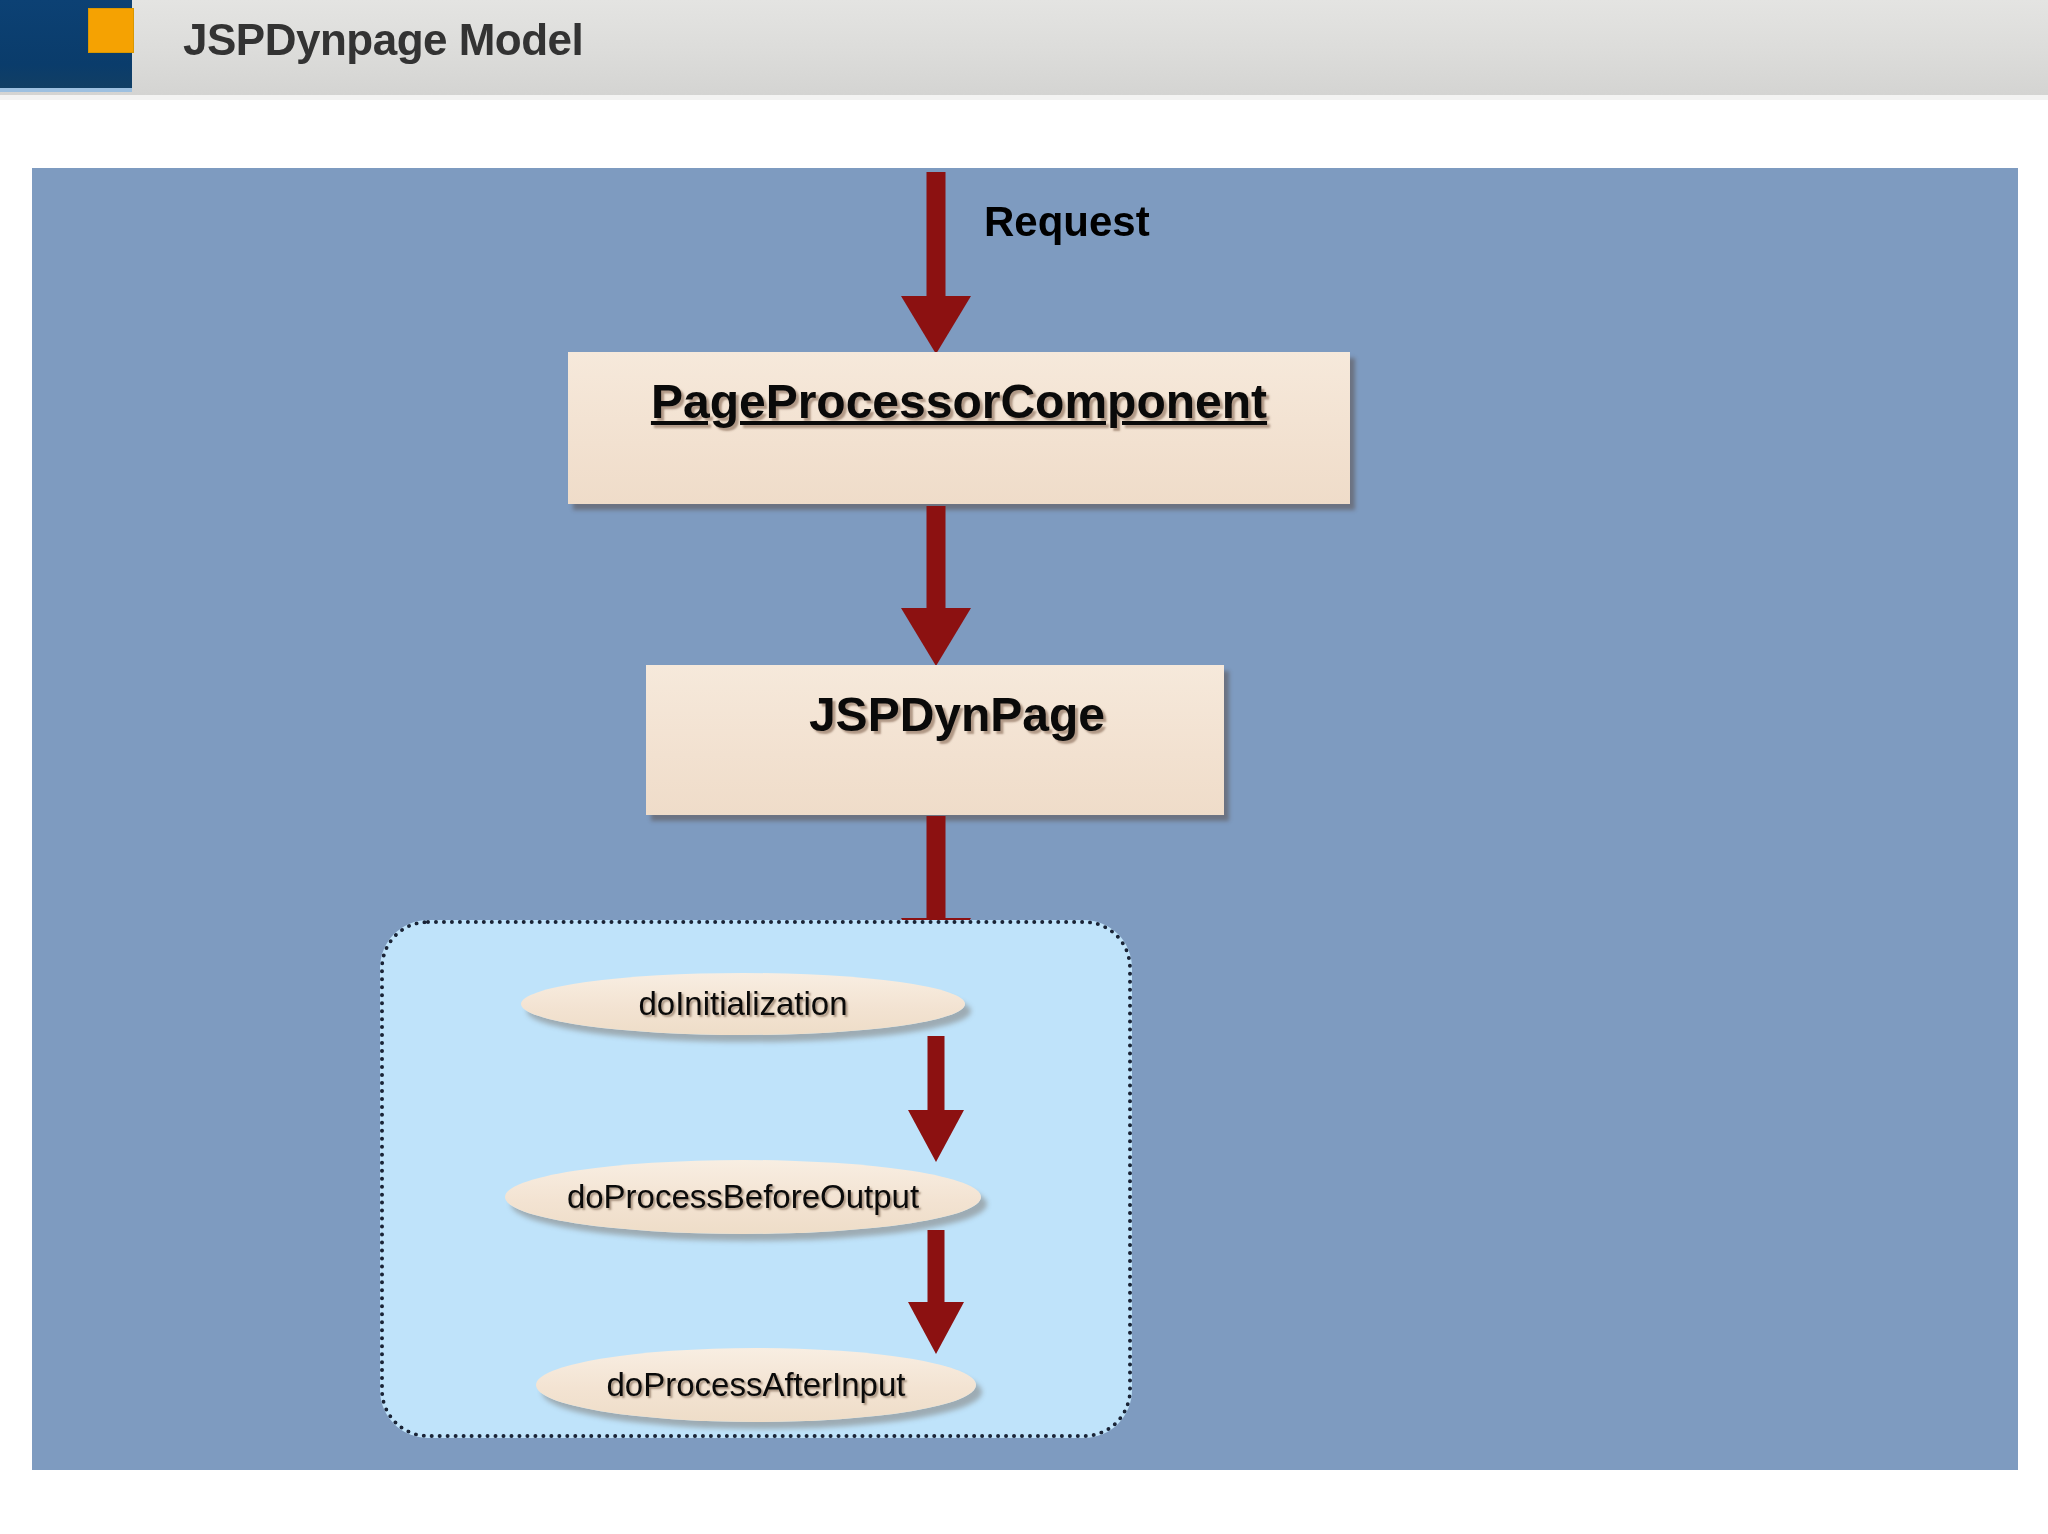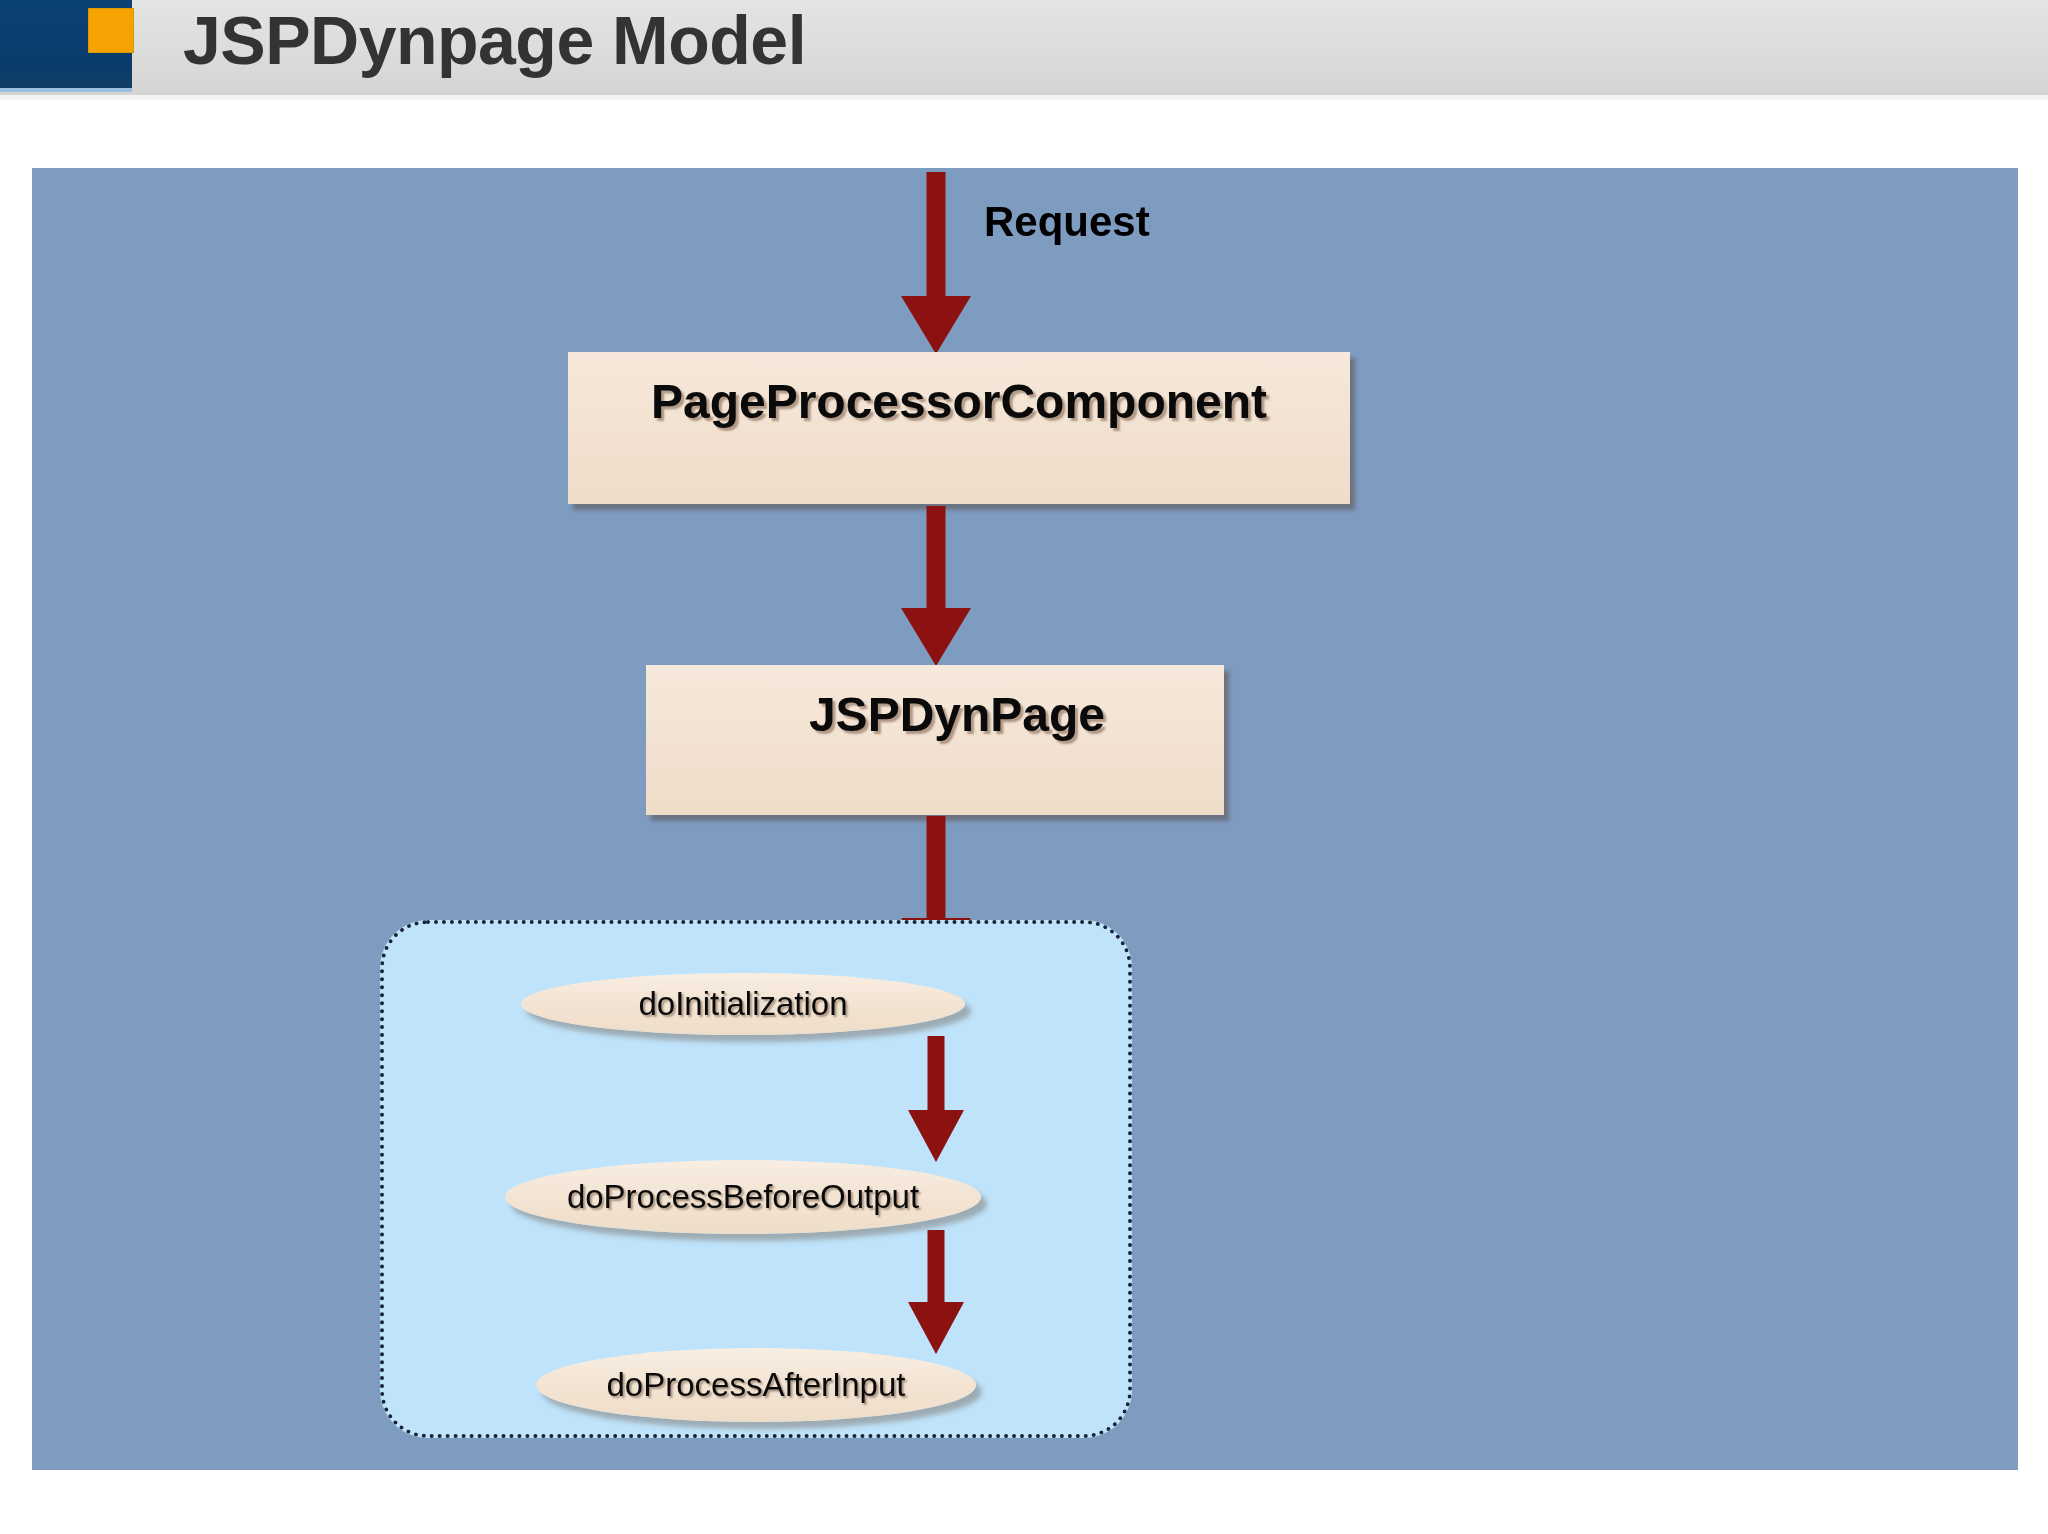--- a/index.html
+++ b/index.html
@@ -46,21 +46,21 @@
     left: 88px; top: 8px;
     width: 46px; height: 45px;
     background: #f5a202;
     box-shadow: inset 0 0 0 1px #d99700;
   }
   #page-title {
     position: absolute;
     left: 183px; top: 4px;
     height: 72px;
     line-height: 72px;
-    font-size: 68px;
+    font-size: 44px;
     font-weight: bold;
     color: #333333;
     letter-spacing: -0.5px;
     white-space: nowrap;
   }
 
   
   #slide-panel {
     position: absolute;
     left: 32px; top: 168px;
@@ -162,21 +162,21 @@
 <div id="slide-panel">
 
   <div class="arrow" style="left:869px; top:4px; width:70px; height:182px;">
     <div class="shaft" style="width:19px; height:134px;"></div>
     <div class="head"></div>
   </div>
 
   <div id="request-label" style="left:952px; top:30px;">Request</div>
 
   <div class="proc-box" style="left:536px; top:184px; width:782px; height:152px;">
-    <div class="label" style="top:22px;">PageProcessorComponent</div>
+    <div class="label" style="top:22px;text-decoration:underline;">PageProcessorComponent</div>
   </div>
 
   <div class="arrow" style="left:869px; top:338px; width:70px; height:160px;">
     <div class="shaft" style="width:19px; height:106px;"></div>
     <div class="head"></div>
   </div>
 
   <div class="proc-box" style="left:614px; top:497px; width:578px; height:150px;">
     <div class="label" style="top:22px;padding-left:44px;">JSPDynPage</div>
   </div>

